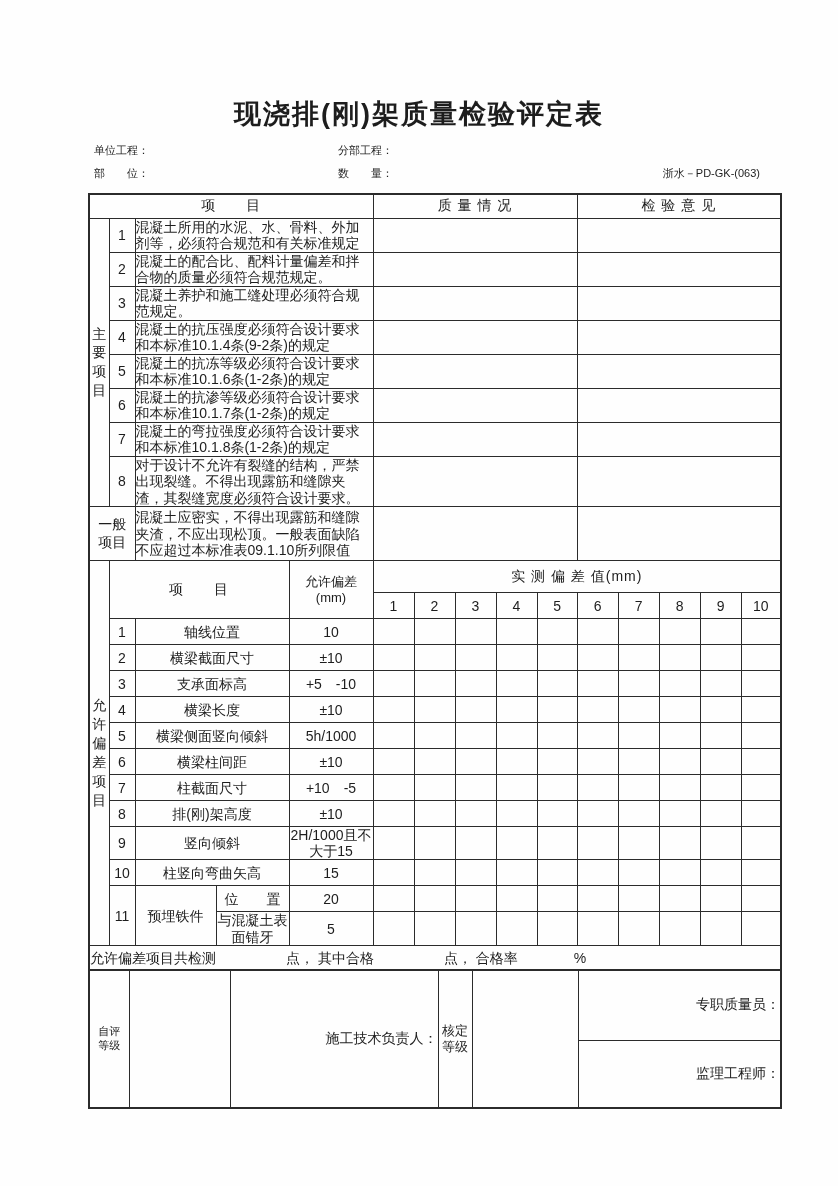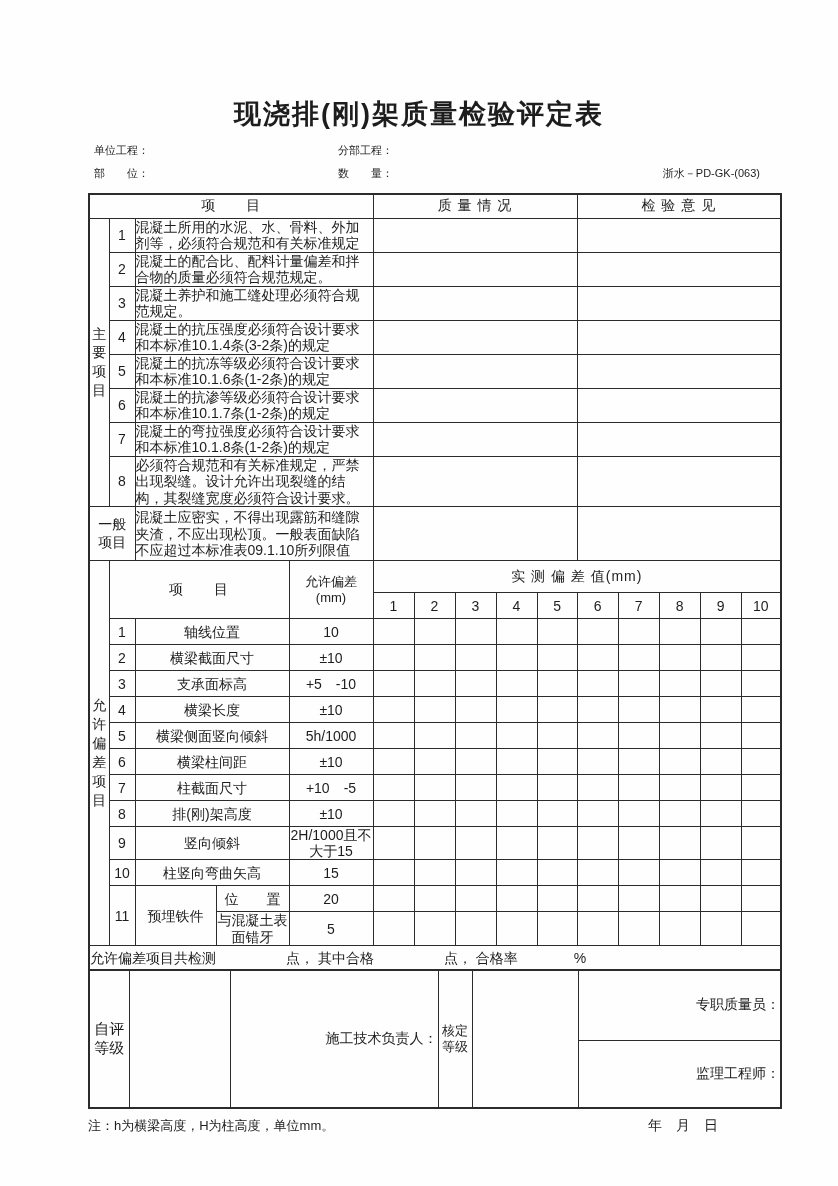--- a/index.html
+++ b/index.html
@@ -94,21 +94,21 @@
       <td colspan="5" class="blank"></td>
     </tr>
     <tr style="height:34px">
       <td class="num">3</td>
       <td colspan="3" class="desc">混凝土养护和施工缝处理必须符合规范规定。</td>
       <td colspan="5" class="blank"></td>
       <td colspan="5" class="blank"></td>
     </tr>
     <tr style="height:34px">
       <td class="num">4</td>
-      <td colspan="3" class="desc">混凝土的抗压强度必须符合设计要求和本标准10.1.4条(3-2条)的规定</td>
+      <td colspan="3" class="desc">混凝土的抗压强度必须符合设计要求和本标准10.1.4条(9-2条)的规定</td>
       <td colspan="5" class="blank"></td>
       <td colspan="5" class="blank"></td>
     </tr>
     <tr style="height:34px">
       <td class="num">5</td>
       <td colspan="3" class="desc">混凝土的抗冻等级必须符合设计要求和本标准10.1.6条(1-2条)的规定</td>
       <td colspan="5" class="blank"></td>
       <td colspan="5" class="blank"></td>
     </tr>
     <tr style="height:34px">
@@ -118,21 +118,21 @@
       <td colspan="5" class="blank"></td>
     </tr>
     <tr style="height:34px">
       <td class="num">7</td>
       <td colspan="3" class="desc">混凝土的弯拉强度必须符合设计要求和本标准10.1.8条(1-2条)的规定</td>
       <td colspan="5" class="blank"></td>
       <td colspan="5" class="blank"></td>
     </tr>
     <tr style="height:48px">
       <td class="num">8</td>
-      <td colspan="3" class="desc">必须符合规范和有关标准规定，严禁出现裂缝。设计允许出现裂缝的结构，其裂缝宽度必须符合设计要求。</td>
+      <td colspan="3" class="desc">对于设计不允许有裂缝的结构，严禁出现裂缝。不得出现露筋和缝隙夹渣，其裂缝宽度必须符合设计要求。</td>
       <td colspan="5" class="blank"></td>
       <td colspan="5" class="blank"></td>
     </tr>
 
     <tr style="height:54px">
       <td colspan="2" class="pre" style="font-size:14px">一般
 项目</td>
       <td colspan="3" class="desc">混凝土应密实，不得出现露筋和缝隙夹渣，不应出现松顶。一般表面缺陷不应超过本标准表09.1.10所列限值</td>
       <td colspan="5" class="blank"></td>
       <td colspan="5" class="blank"></td>
@@ -349,39 +349,35 @@
     <colgroup>
       <col style="width:40px">
         <col style="width:101px">
         <col style="width:208px">
       <col style="width:34px">
         <col style="width:106px">
         <col style="width:203px">
     </colgroup>
     <tbody>
         <tr style="height:70px">
-      <td rowspan="2" class="pre" style="font-size:15px">自评
+      <td rowspan="2" class="pre" style="font-size:11px">自评
 等级</td>
       <td rowspan="2" class="blank"></td>
       <td rowspan="2" class="sig">
         <span>施工技术负责人：</span>
       </td>
       <td rowspan="2" class="pre" style="font-size:13px">核定
 等级</td>
       <td rowspan="2" class="blank"></td>
       <td class="sig">
         <span>专职质量员：</span>
       </td>
     </tr>
     <tr style="height:68px">
       <td class="sig">
         <span>监理工程师：</span>
       </td>
     </tr>
   </tbody>
     </table>
 
-  <div class="note-line">
-    <span>注：h为横梁高度，H为柱高度，单位mm。</span>
-    <span class="date">年　月　日</span>
-  </div>
 
 </div>
 
 </body></html>

